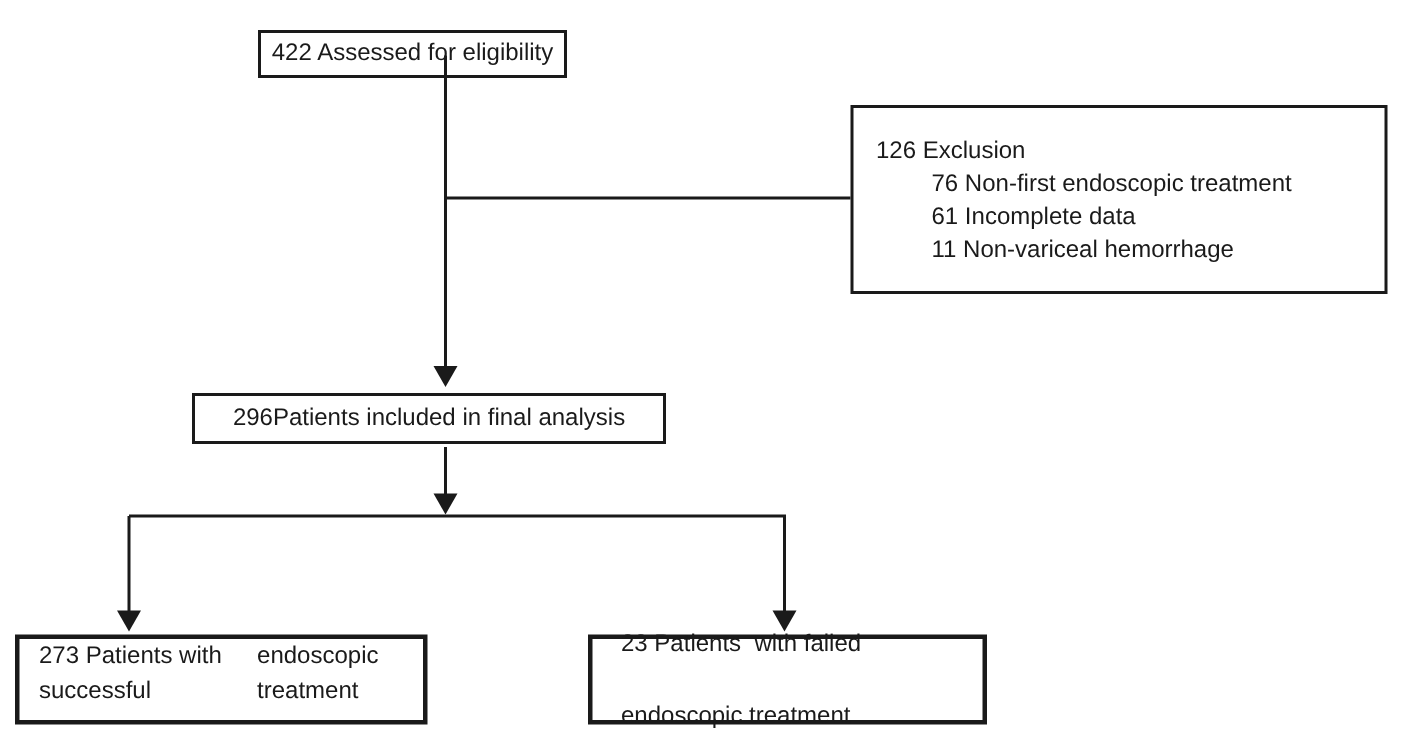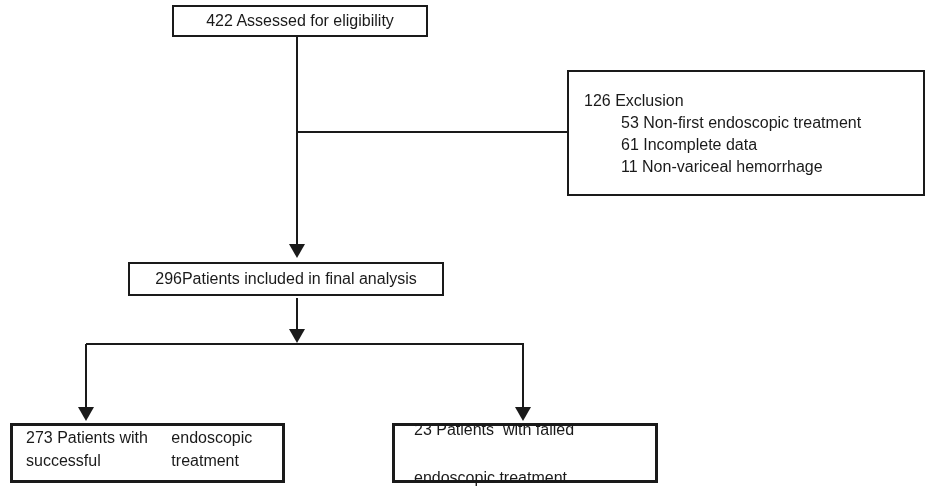--- a/index.html
+++ b/index.html
@@ -29,21 +29,21 @@
     border: 2px solid var(--border);
     background: var(--background);
   }
   .box span, .box div { white-space: pre-wrap; }
   .center-box {
     display: flex;
     align-items: center;
     justify-content: center;
     text-align: center;
   }
-  .box-assessed   { left: 172px; top: 5px;   width: 256px; height: 32px; text-align: right; }
+  .box-assessed   { left: 172px; top: 20px;   width: 206px; height: 32px; text-align: right; }
   .box-exclusion  { left: 567px; top: 70px;  width: 358px; height: 126px; padding: 18px 7px 0 15px; }
   .box-final      { left: 128px; top: 262px; width: 316px; height: 34px; }
   .box-successful { left: 10px;  top: 423px; width: 275px; height: 60px; border-width: 3px;
                     display: flex; flex-direction: row; justify-content: center; padding-left: 13px; }
   .box-failed     { left: 392px; top: 423px; width: 266px; height: 60px; border-width: 3px;
                     display: flex; flex-direction: column; justify-content: center; padding-left: 19px; gap: 25px; }
   .excl-title { line-height: 22px; }
   .excl-item  { line-height: 22px; margin-left: 37px; }
   .two-line   { line-height: 23px; }
   .vline, .hline {
@@ -76,21 +76,21 @@
 <body>
 
 <div class="canvas">
 
   <div class="box box-assessed center-box">
     <span>422 Assessed for eligibility</span>
   </div>
 
   <div class="box box-exclusion">
     <div class="excl-title">126 Exclusion</div>
-    <div class="excl-item">53 Non-first endoscopic treatment</div>
+    <div class="excl-item">76 Non-first endoscopic treatment</div>
     <div class="excl-item">61 Incomplete data</div>
     <div class="excl-item">11 Non-variceal hemorrhage</div>
   </div>
 
   <div class="box box-final center-box">
     <span>296Patients included in final analysis</span>
   </div>
 
   <div class="box box-successful">
     <div class="two-line">273 Patients with successful</div>

